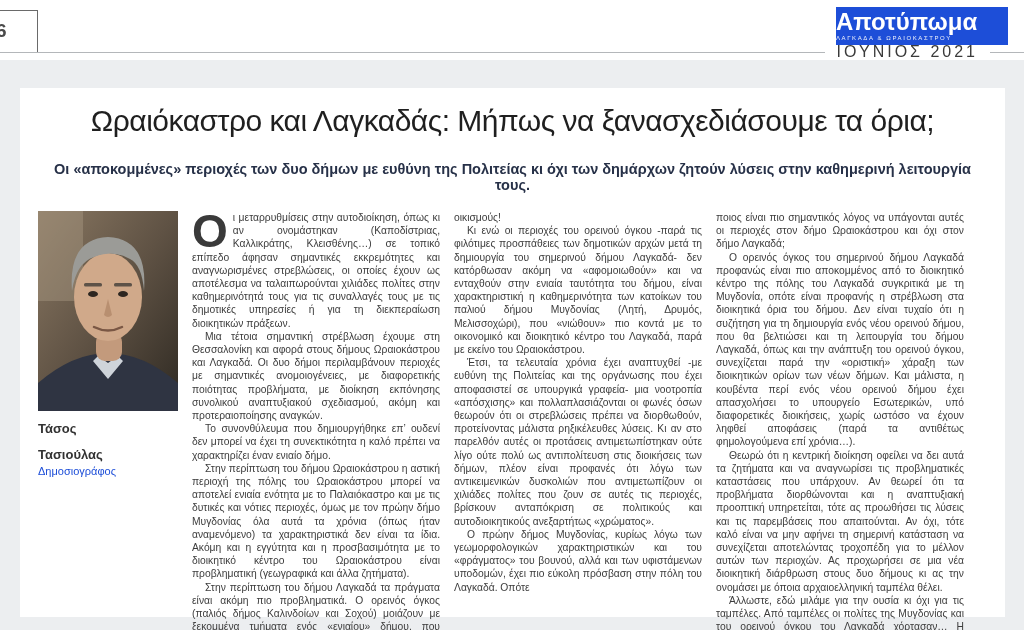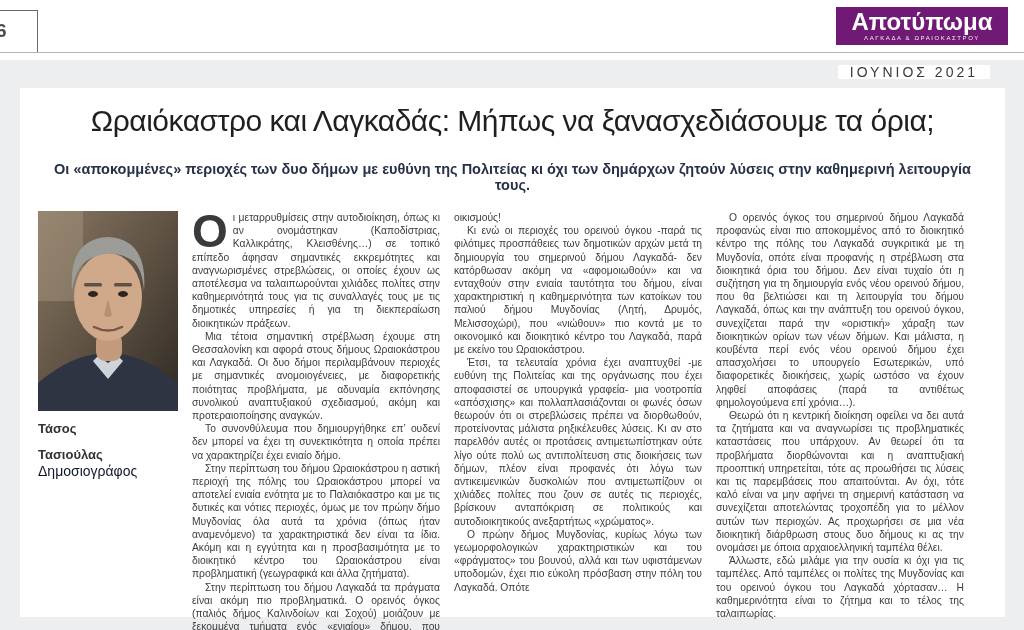--- a/index.html
+++ b/index.html
@@ -13,28 +13,28 @@
   
   .topbar { position:absolute; top:0; left:0; width:1024px; height:60px; background:#ffffff; }
   .header-rule { position:absolute; top:52px; left:0; width:1024px; height:1px; background:#b4b7ba; z-index:1; }
   .corner-top  { position:absolute; top:10px; left:0; width:37px; height:1px; background:#6a6a6a; }
   .corner-vert { position:absolute; top:10px; left:37px; width:1px; height:43px; background:#6a6a6a; }
   .page-num { position:absolute; top:20px; left:-4px; font-size:19px; font-weight:bold; color:#4a4a4a; }
   .section-label { position:absolute; top:12px; left:64px; font-size:31px; letter-spacing:2px; color:#4592d8; }
 
   .brand-box {
     position:absolute; top:7px; right:16px; width:172px; height:38px;
-    background:#701a75; color:#fff; text-align:center; padding-top:2px;
+    background:#1d4ed8; color:#fff; padding-top:2px;
   }
   .brand-name { font-size:24px; font-weight:bold; line-height:26px; }
   .brand-tagline { font-size:6px; letter-spacing:1.6px; opacity:.92; line-height:7px; }
   .issue-date {
     position:absolute; top:45px; right:34px; z-index:2;
     background:#ffffff; padding:0 12px;
-    font-size:14px; letter-spacing:3px; color:#3a3a3a; line-height:14px;margin-top:20px;
+    font-size:16px; letter-spacing:3px; color:#3a3a3a; line-height:14px;
   }
 
   
   .card {
     position:absolute; top:88px; left:20px; width:985px; height:529px;
     background:#ffffff; padding:14px 18px 12px 18px;
   }
   .article-title {
     margin:2px 0 0 0; text-align:center; font-weight:400;
     font-size:30px; letter-spacing:-0.5px; color:#1f1f1f;
@@ -43,21 +43,21 @@
     margin:23px 0 0 0; text-align:center; font-weight:bold;
     font-size:14.5px; color:#273148;
   }
 
   .content-row { display:flex; gap:14px; margin-top:18px; }
 
   
   .author-block { width:140px; flex:0 0 auto; }
   .author-photo { width:140px; height:200px; display:block; background:#5a4f42; }
   .author-name { margin-top:10px; font-size:13px; font-weight:bold; color:#333; line-height:16px; }
-  .author-role { font-size:14px; color:#0f172a; line-height:16px; }
+  .author-role { font-size:11px; color:#1d4ed8; line-height:16px; }
 
   
   .col {
     width:248px; height:428px; flex:0 0 auto; overflow:hidden;
     text-align:justify; font-size:10.3px; line-height:13.2px; color:#3c3c3c;
   }
   .col p { margin:0; text-indent:13px; }
   .col p.cont { text-indent:0; }
   .dropcap {
     float:left; font-size:46px; line-height:38px; font-weight:bold;
@@ -117,33 +117,34 @@
 
         <path d="M56 116 Q70 123 84 116" stroke="#7a5744" stroke-width="2.5" fill="none" stroke-linecap="round"></path>
       </svg>
       <div class="author-name">Τάσος</div>
       <div class="author-name">Τασιούλας</div>
       <div class="author-role">Δημοσιογράφος</div>
     </div>
 
     <div class="col">
       <p class="cont"><span class="dropcap">Ο</span><span>ι μεταρρυθμίσεις στην αυτοδιοίκηση, όπως κι αν ονομάστηκαν (Καποδίστριας, Καλλικράτης, Κλεισθένης…) σε τοπικό επίπεδο άφησαν σημαντικές εκκρεμότητες και αναγνωρισμένες στρεβλώσεις, οι οποίες έχουν ως αποτέλεσμα να ταλαιπωρούνται χιλιάδες πολίτες στην καθημερινότητά τους για τις συναλλαγές τους με τις δημοτικές υπηρεσίες ή για τη διεκπεραίωση διοικητικών πράξεων.</span></p>
-      <p>Μια τέτοια σημαντική στρέβλωση έχουμε στη Θεσσαλονίκη και αφορά στους δήμους Ωραιοκάστρου και Λαγκαδά. Οι δυο δήμοι περιλαμβάνουν περιοχές με σημαντικές ανομοιογένειες, με διαφορετικής ποιότητας προβλήματα, με αδυναμία εκπόνησης συνολικού αναπτυξιακού σχεδιασμού, ακόμη και προτεραιοποίησης αναγκών.</p>
-      <p>Το συνονθύλευμα που δημιουργήθηκε επ’ ουδενί δεν μπορεί να έχει τη συνεκτικότητα η οποία πρέπει να χαρακτηρίζει έχει ενιαίο δήμο.</p>
+      <p>Μια τέτοια σημαντική στρέβλωση έχουμε στη Θεσσαλονίκη και αφορά στους δήμους Ωραιοκάστρου και Λαγκαδά. Οι δυο δήμοι περιλαμβάνουν περιοχές με σημαντικές ανομοιογένειες, με διαφορετικής ποιότητας προβλήματα, με διοίκηση εκπόνησης συνολικού αναπτυξιακού σχεδιασμού, ακόμη και προτεραιοποίησης αναγκών.</p>
+      <p>Το συνονθύλευμα που δημιουργήθηκε επ’ ουδενί δεν μπορεί να έχει τη συνεκτικότητα η καλό πρέπει να χαρακτηρίζει έναν ενιαίο δήμο.</p>
       <p>Στην περίπτωση του δήμου Ωραιοκάστρου η αστική περιοχή της πόλης του Ωραιοκάστρου μπορεί να αποτελεί ενιαία ενότητα με το Παλαιόκαστρο και με τις δυτικές και νότιες περιοχές, όμως με τον πρώην δήμο Μυγδονίας όλα αυτά τα χρόνια (όπως ήταν αναμενόμενο) τα χαρακτηριστικά δεν είναι τα ίδια. Ακόμη και η εγγύτητα και η προσβασιμότητα με το διοικητικό κέντρο του Ωραιοκάστρου είναι προβληματική (γεωγραφικά και άλλα ζητήματα).</p>
       <p>Στην περίπτωση του δήμου Λαγκαδά τα πράγματα είναι ακόμη πιο προβληματικά. Ο ορεινός όγκος (παλιός δήμος Καλινδοίων και Σοχού) μοιάζουν με ξεκομμένα τμήματα ενός «ενιαίου» δήμου, που καλύπτει τεράστια έκταση, με εντελώς διαφορετικά χαρακτηριστικά και με 47</p>
     </div>
 
     <div class="col">
       <p class="cont">οικισμούς!</p>
       <p>Κι ενώ οι περιοχές του ορεινού όγκου -παρά τις φιλότιμες προσπάθειες των δημοτικών αρχών μετά τη δημιουργία του σημερινού δήμου Λαγκαδά- δεν κατόρθωσαν ακόμη να «αφομοιωθούν» και να ενταχθούν στην ενιαία ταυτότητα του δήμου, είναι χαρακτηριστική η καθημερινότητα των κατοίκων του παλιού δήμου Μυγδονίας (Λητή, Δρυμός, Μελισσοχώρι), που «νιώθουν» πιο κοντά με το οικονομικό και διοικητικό κέντρο του Λαγκαδά, παρά με εκείνο του Ωραιοκάστρου.</p>
       <p>Έτσι, τα τελευταία χρόνια έχει αναπτυχθεί -με ευθύνη της Πολιτείας και της οργάνωσης που έχει αποφασιστεί σε υπουργικά γραφεία- μια νοοτροπία «απόσχισης» και πολλαπλασιάζονται οι φωνές όσων θεωρούν ότι οι στρεβλώσεις πρέπει να διορθωθούν, προτείνοντας μάλιστα ρηξικέλευθες λύσεις. Κι αν στο παρελθόν αυτές οι προτάσεις αντιμετωπίστηκαν ούτε λίγο ούτε πολύ ως αντιπολίτευση στις διοικήσεις των δήμων, πλέον είναι προφανές ότι λόγω των αντικειμενικών δυσκολιών που αντιμετωπίζουν οι χιλιάδες πολίτες που ζουν σε αυτές τις περιοχές, βρίσκουν ανταπόκριση σε πολιτικούς και αυτοδιοικητικούς ανεξαρτήτως «χρώματος».</p>
       <p>Ο πρώην δήμος Μυγδονίας, κυρίως λόγω των γεωμορφολογικών χαρακτηριστικών και του «φράγματος» του βουνού, αλλά και των υφιστάμενων υποδομών, έχει πιο εύκολη πρόσβαση στην πόλη του Λαγκαδά. Οπότε</p>
     </div>
 
     <div class="col">
+      <p class="cont">ποιος είναι πιο σημαντικός λόγος να υπάγονται αυτές οι περιοχές στον δήμο Ωραιοκάστρου και όχι στον δήμο Λαγκαδά;</p>
       <p>Ο ορεινός όγκος του σημερινού δήμου Λαγκαδά προφανώς είναι πιο αποκομμένος από το διοικητικό κέντρο της πόλης του Λαγκαδά συγκριτικά με τη Μυγδονία, οπότε είναι προφανής η στρέβλωση στα διοικητικά όρια του δήμου. Δεν είναι τυχαίο ότι η συζήτηση για τη δημιουργία ενός νέου ορεινού δήμου, που θα βελτιώσει και τη λειτουργία του δήμου Λαγκαδά, όπως και την ανάπτυξη του ορεινού όγκου, συνεχίζεται παρά την «οριστική» χάραξη των διοικητικών ορίων των νέων δήμων. Και μάλιστα, η κουβέντα περί ενός νέου ορεινού δήμου έχει απασχολήσει το υπουργείο Εσωτερικών, υπό διαφορετικές διοικήσεις, χωρίς ωστόσο να έχουν ληφθεί αποφάσεις (παρά τα αντιθέτως φημολογούμενα επί χρόνια…).</p>
       <p>Θεωρώ ότι η κεντρική διοίκηση οφείλει να δει αυτά τα ζητήματα και να αναγνωρίσει τις προβληματικές καταστάσεις που υπάρχουν. Αν θεωρεί ότι τα προβλήματα διορθώνονται και η αναπτυξιακή προοπτική υπηρετείται, τότε ας προωθήσει τις λύσεις και τις παρεμβάσεις που απαιτούνται. Αν όχι, τότε καλό είναι να μην αφήνει τη σημερινή κατάσταση να συνεχίζεται αποτελώντας τροχοπέδη για το μέλλον αυτών των περιοχών. Ας προχωρήσει σε μια νέα διοικητική διάρθρωση στους δυο δήμους κι ας την ονομάσει με όποια αρχαιοελληνική ταμπέλα θέλει.</p>
       <p>Άλλωστε, εδώ μιλάμε για την ουσία κι όχι για τις ταμπέλες. Από ταμπέλες οι πολίτες της Μυγδονίας και του ορεινού όγκου του Λαγκαδά χόρτασαν… Η καθημερινότητα είναι το ζήτημα και το τέλος της ταλαιπωρίας.</p>
     </div>
 
   </div>
 </div>
 
 </body></html>

